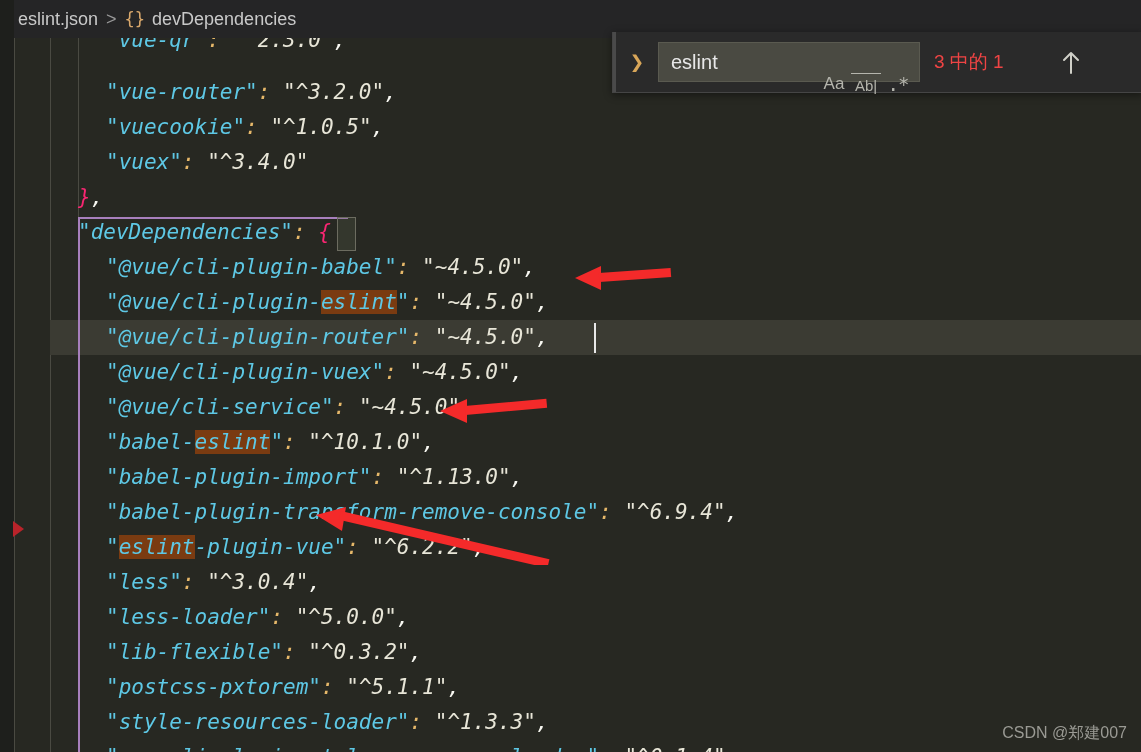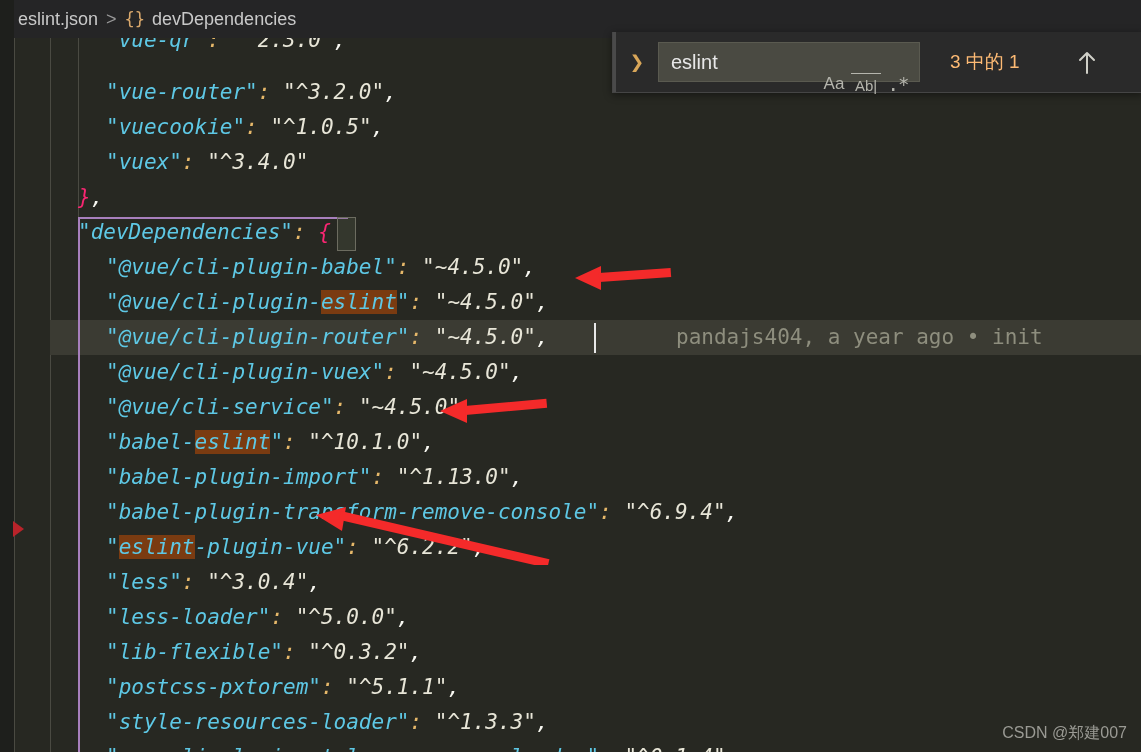--- a/index.html
+++ b/index.html
@@ -257,22 +257,22 @@
     padding-top: 1px;
   }
   .fw-icon.rx {
     font-family: "DejaVu Sans Mono", monospace;
     font-size: 19px;
     letter-spacing: -1px;
   }
   .fw-count {
     font-family: "Liberation Sans", sans-serif;
     font-size: 19px;
-    color: #fdba74;
-    margin-left: 30px;
+    color: #ef4444;
+    margin-left: 14px;
     white-space: nowrap;
   }
   .fw-nav {
     margin-left: 52px;
     width: 30px;
     display: flex;
     align-items: center;
     justify-content: center;
     cursor: pointer;
   }
@@ -344,21 +344,20 @@
         <div class="line" style="top: 468px;"><span class="txt" style="padding-left: 106px;"><span class="key">"babel-plugin-transform-remove-console"</span><span class="colon">: </span><span class="val">"^6.9.4"</span><span class="pun">,</span></span></div>
         <div class="line" style="top: 503px;"><span class="txt" style="padding-left: 106px;"><span class="key">"</span><span class="hl">eslint</span><span class="key">-plugin-vue"</span><span class="colon">: </span><span class="val">"^6.2.2"</span><span class="pun">,</span></span></div>
         <div class="line" style="top: 538px;"><span class="txt" style="padding-left: 106px;"><span class="key">"less"</span><span class="colon">: </span><span class="val">"^3.0.4"</span><span class="pun">,</span></span></div>
         <div class="line" style="top: 573px;"><span class="txt" style="padding-left: 106px;"><span class="key">"less-loader"</span><span class="colon">: </span><span class="val">"^5.0.0"</span><span class="pun">,</span></span></div>
         <div class="line" style="top: 608px;"><span class="txt" style="padding-left: 106px;"><span class="key">"lib-flexible"</span><span class="colon">: </span><span class="val">"^0.3.2"</span><span class="pun">,</span></span></div>
         <div class="line" style="top: 643px;"><span class="txt" style="padding-left: 106px;"><span class="key">"postcss-pxtorem"</span><span class="colon">: </span><span class="val">"^5.1.1"</span><span class="pun">,</span></span></div>
         <div class="line" style="top: 678px;"><span class="txt" style="padding-left: 106px;"><span class="key">"style-resources-loader"</span><span class="colon">: </span><span class="val">"^1.3.3"</span><span class="pun">,</span></span></div>
         <div class="line" style="top: 713px;"><span class="txt" style="padding-left: 106px;"><span class="key">"vue-cli-plugin-style-resources-loader"</span><span class="colon">: </span><span class="val">"^0.1.4"</span><span class="pun">,</span></span></div>
       </div>
 
-    <div class="blame" id="blame" style="left:676px;top:293px;">pandajs404, a year ago • init</div>
 
     <div class="cursor" style="left:594px;top:296px;"></div>
   </div>
 
   <div class="corner-dark"></div>
   <div id="breadcrumb-bar">
     <div class="bc-left-edge"></div>
     <div class="bc-inner">
       <span>eslint.json</span>
       <span class="bc-sep">&gt;</span>

